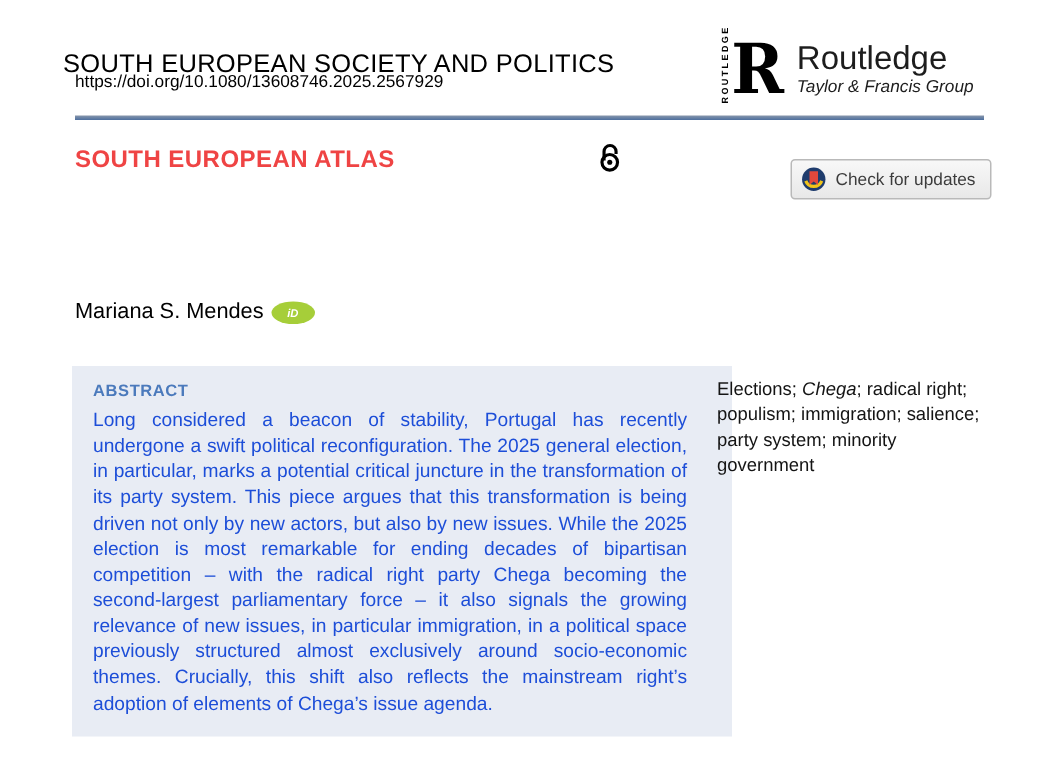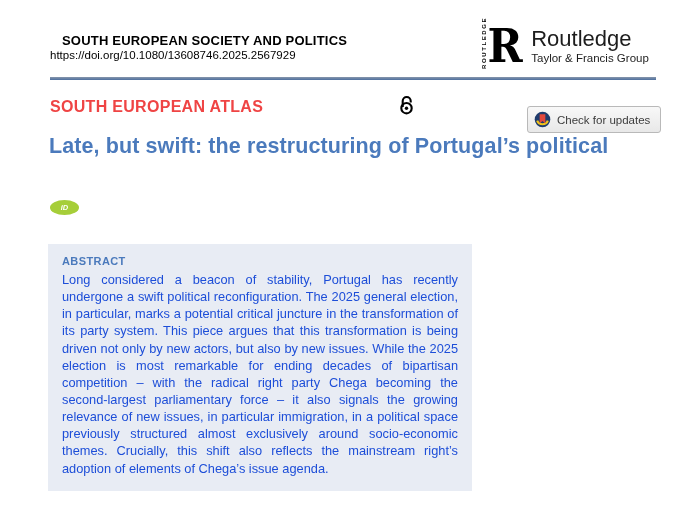--- a/index.html
+++ b/index.html
@@ -4,38 +4,38 @@
 <style>
   html,body{margin:0;padding:0;background:#ffffff;}
   body{
     width:691px;height:511px;position:relative;overflow:hidden;
     font-family:"Liberation Sans", sans-serif;color:#111;
     -webkit-font-smoothing:antialiased;
   }
   .abs{position:absolute;}
 
   
-  .journal-name{left:62px;top:33px;font-size:13px;font-weight:bold;letter-spacing:.2px;color:#000;}
+  .journal-name{left:42px;top:33px;font-size:17px;font-weight:normal;letter-spacing:.2px;color:#000;}
   .doi{left:50px;top:49px;font-size:11.5px;color:#000;text-decoration:none;}
 
   
   .logo{left:481px;top:21px;display:flex;align-items:flex-start;gap:7px;}
   .rl-mark{display:flex;align-items:stretch;height:50px;}
   .rl-vertical{
     writing-mode:vertical-rl;transform:rotate(180deg);
     font-size:6px;font-weight:bold;letter-spacing:1.6px;color:#000;
     line-height:1;padding-top:2px;
   }
   .rl-R{
     font-family:"DejaVu Serif", serif;font-weight:bold;font-size:46px;line-height:50px;
     color:#000;margin-left:-1px;transform:scaleX(.92);
   }
   .rl-words{padding-top:6px;}
   .rl-name{font-size:22px;color:#1d1d1d;line-height:1.05;}
-  .rl-group{font-size:11.5px;color:#1d1d1d;margin-top:2px;}
+  .rl-group{font-size:11.5px;color:#1d1d1d;margin-top:2px;font-style:italic;}
 
   
   .top-rule{left:50px;top:77px;width:606px;height:3px;
     background:linear-gradient(#8796ab,#4d6f9f);}
 
   
   .section-label{left:50px;top:98px;font-size:16px;font-weight:bold;letter-spacing:.3px;color:#ef4444;}
   .oa-row{left:398px;top:94px;display:flex;align-items:center;gap:8px;}
   .oa-label{font-size:13.5px;letter-spacing:.5px;color:#111;}
   .check-btn{
@@ -49,21 +49,21 @@
   .title{left:49px;top:133px;width:620px;font-size:21.5px;font-weight:bold;
     color:#4b7abc;line-height:1.27;letter-spacing:.1px;}
   .author-row{left:50px;top:200px;display:flex;align-items:center;gap:5px;}
   .author{font-size:14.5px;color:#000;}
   .orcid{width:29px;height:15px;border-radius:50%;background:#a6ce39;
     display:flex;align-items:center;justify-content:center;
     color:#fff;font-size:7.5px;font-weight:bold;cursor:pointer;font-style:italic;}
 
   
   .abstract-box{left:48px;top:244px;width:396px;background:#e8ecf4;
-    padding:11px 14px 14px 14px;}
+    padding:11px 30px 14px 14px;}
   .abs-heading{font-size:11px;font-weight:bold;color:#4b7abc;letter-spacing:.4px;}
   .abs-text{margin-top:4px;font-size:12.8px;line-height:1.34;text-align:justify;color:#1d4ed8;}
 
   
   .kw-box{left:478px;top:246px;width:184px;}
   .kw-heading{font-size:11px;font-weight:bold;color:#4b7abc;letter-spacing:.4px;}
   .kw-text{margin-top:5px;font-size:12.3px;line-height:1.38;color:#141414;}
   .kw-italic{font-style:italic;}
 
   svg{display:block;}
@@ -104,26 +104,27 @@
     <svg width="17" height="17" viewBox="0 0 24 24">
       <circle cx="12" cy="12" r="11" fill="#1f3c6d"></circle>
       <path d="M4.5 13.5 a8 8 0 0 0 15 0" fill="none" stroke="#f0c419" stroke-width="3"></path>
       <path d="M8 4.5 h8 v13 l-4 -3.4 l-4 3.4 z" fill="#e2483c"></path>
     </svg>
   </span>
   <span>Check for updates</span>
 </button>
 
 <h1 class="abs title" style="margin:0">
-  <span style="display:block">Late, but swift: the restructuring of Portugal’s political</span>
 </h1>
 
 <div class="abs author-row">
+  <span class="author">Mariana S. Mendes</span>
   <span class="orcid">iD</span>
 </div>
 
 <div class="abs abstract-box">
   <div class="abs-heading">ABSTRACT</div>
   <div class="abs-text">Long considered a beacon of stability, Portugal has recently undergone a swift political reconfiguration. The 2025 general election, in particular, marks a potential critical juncture in the transformation of its party system. This piece argues that this transformation is being driven not only by new actors, but also by new issues. While the 2025 election is most remarkable for ending decades of bipartisan competition – with the radical right party Chega becoming the second-largest parliamentary force – it also signals the growing relevance of new issues, in particular immigration, in a political space previously structured almost exclusively around socio-economic themes. Crucially, this shift also reflects the mainstream right’s adoption of elements of Chega’s issue agenda.</div>
 </div>
 
 <div class="abs kw-box">
+  <div class="kw-text"><span>Elections; </span><span class="kw-italic">Chega</span><span>; radical right; populism; immigration; salience; party system; minority government</span></div>
 </div>
 
 </body></html>

